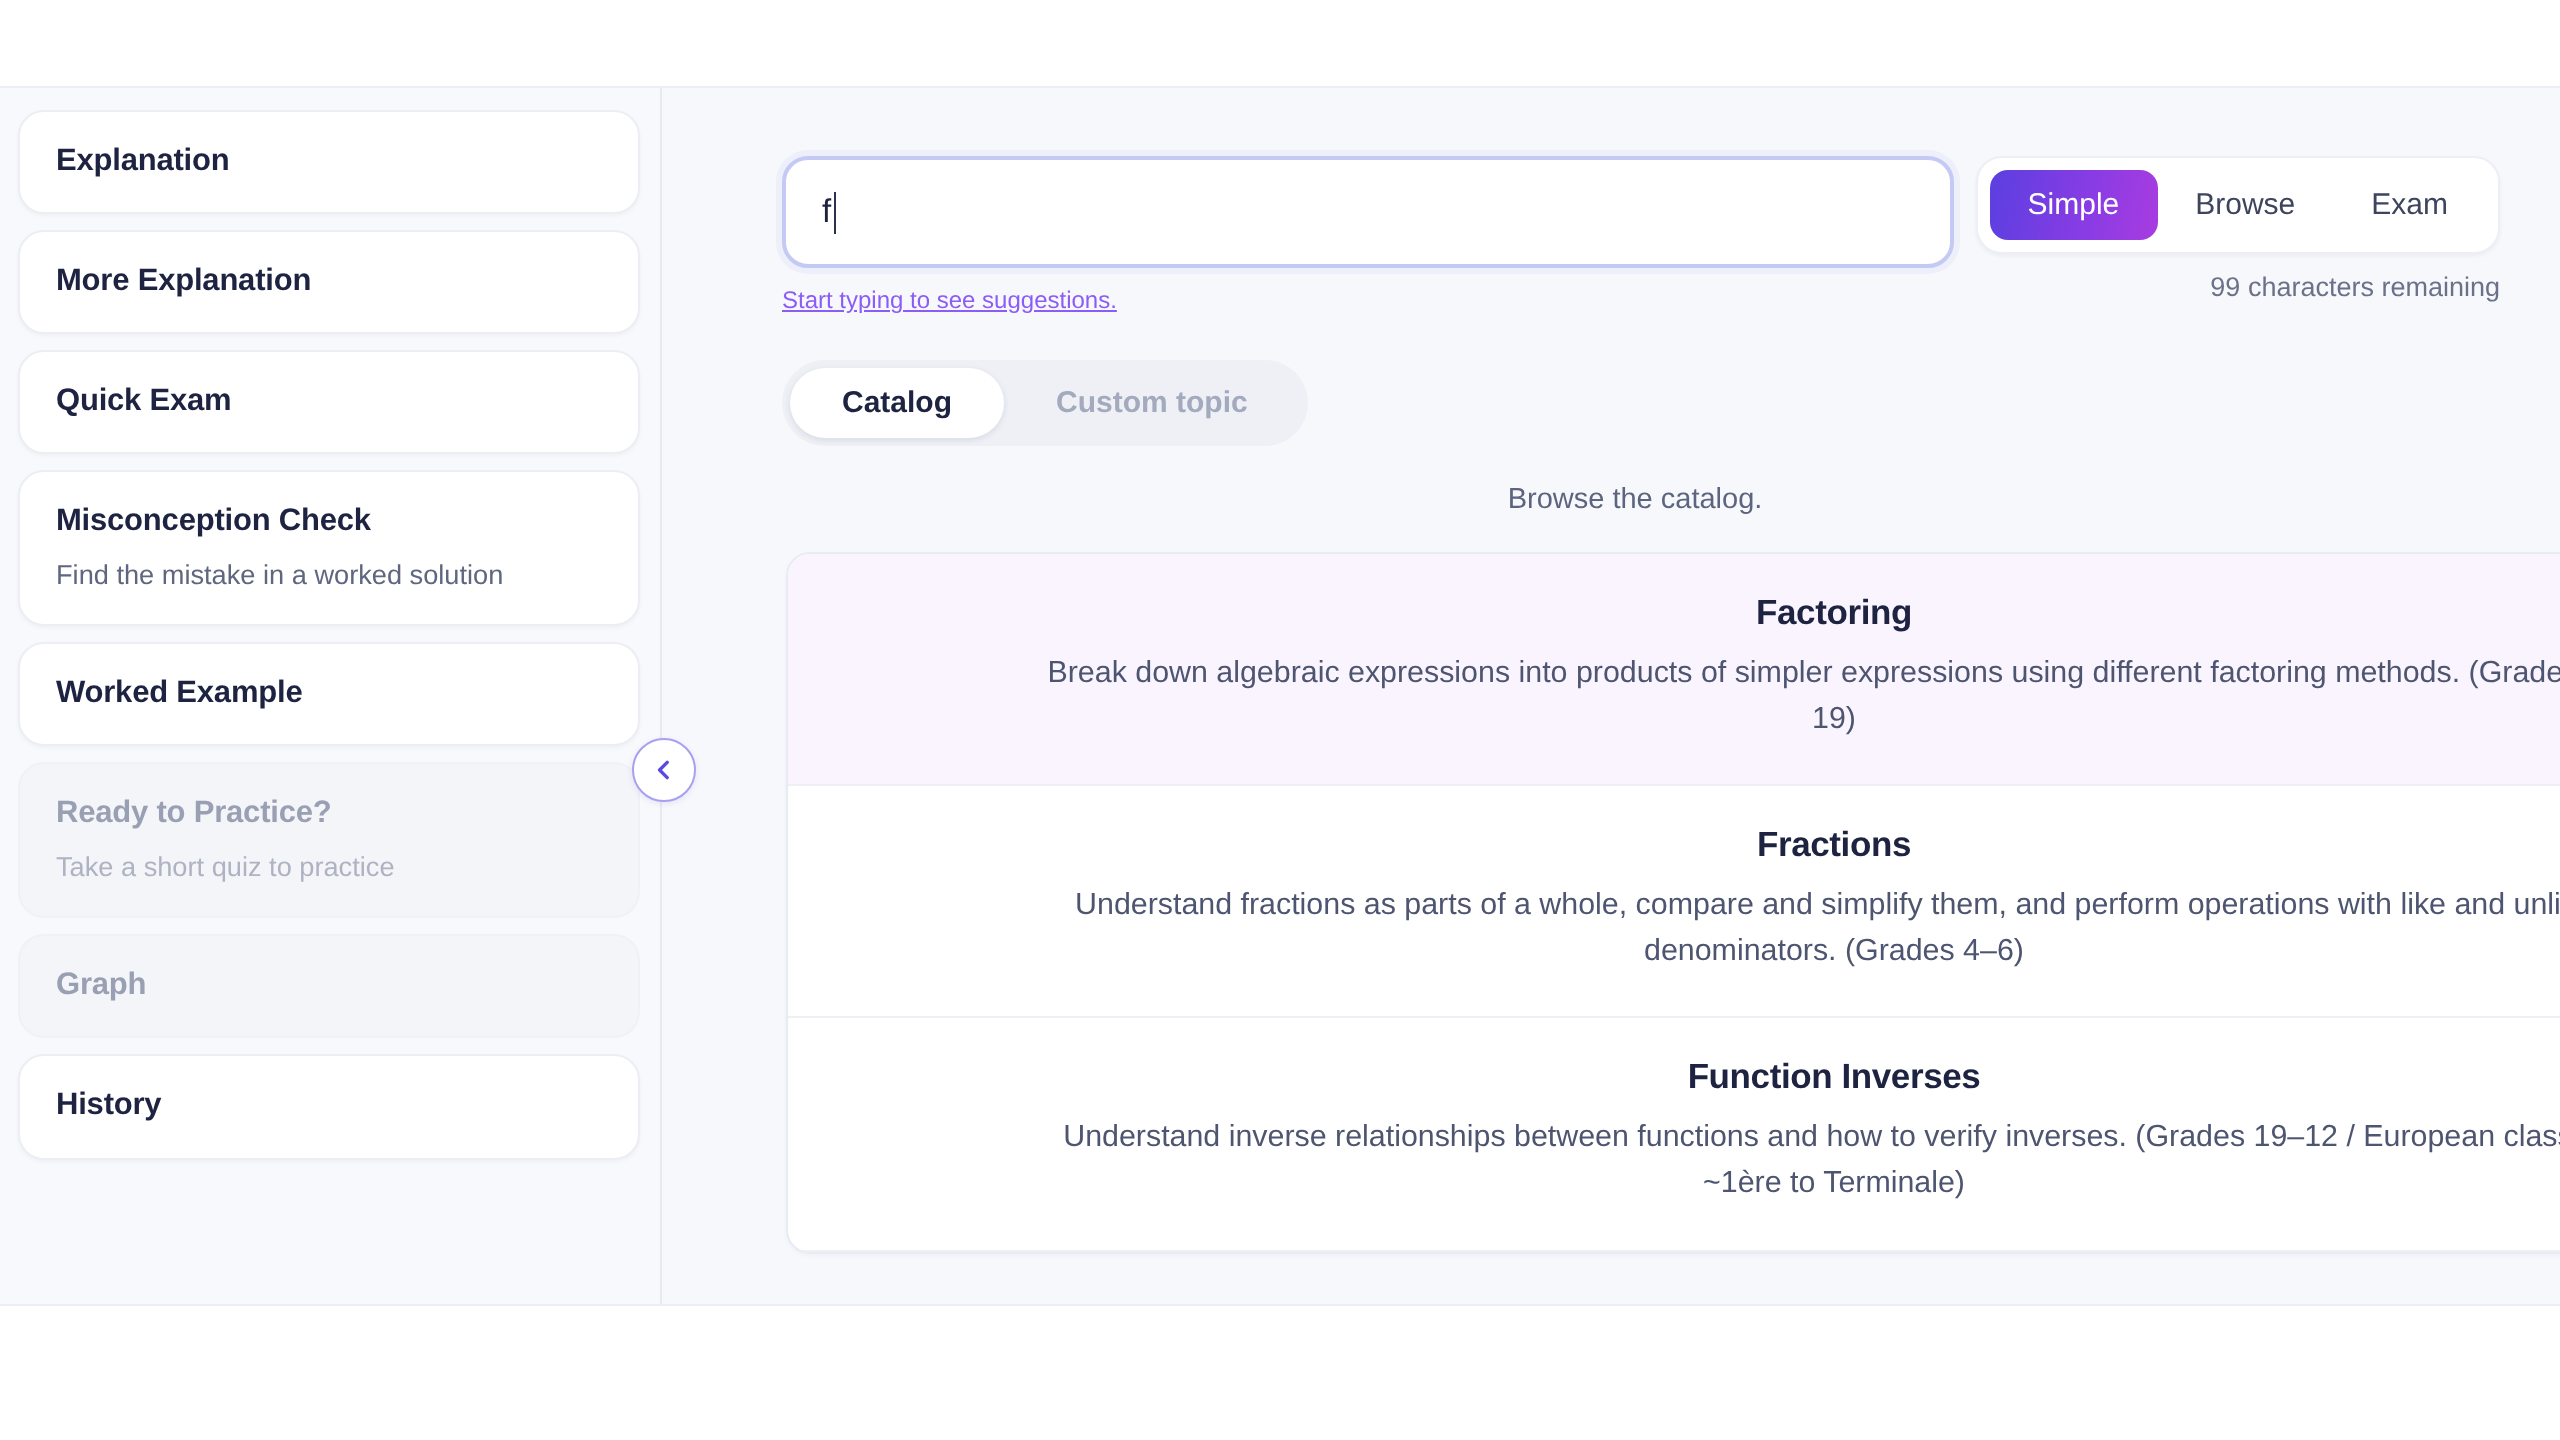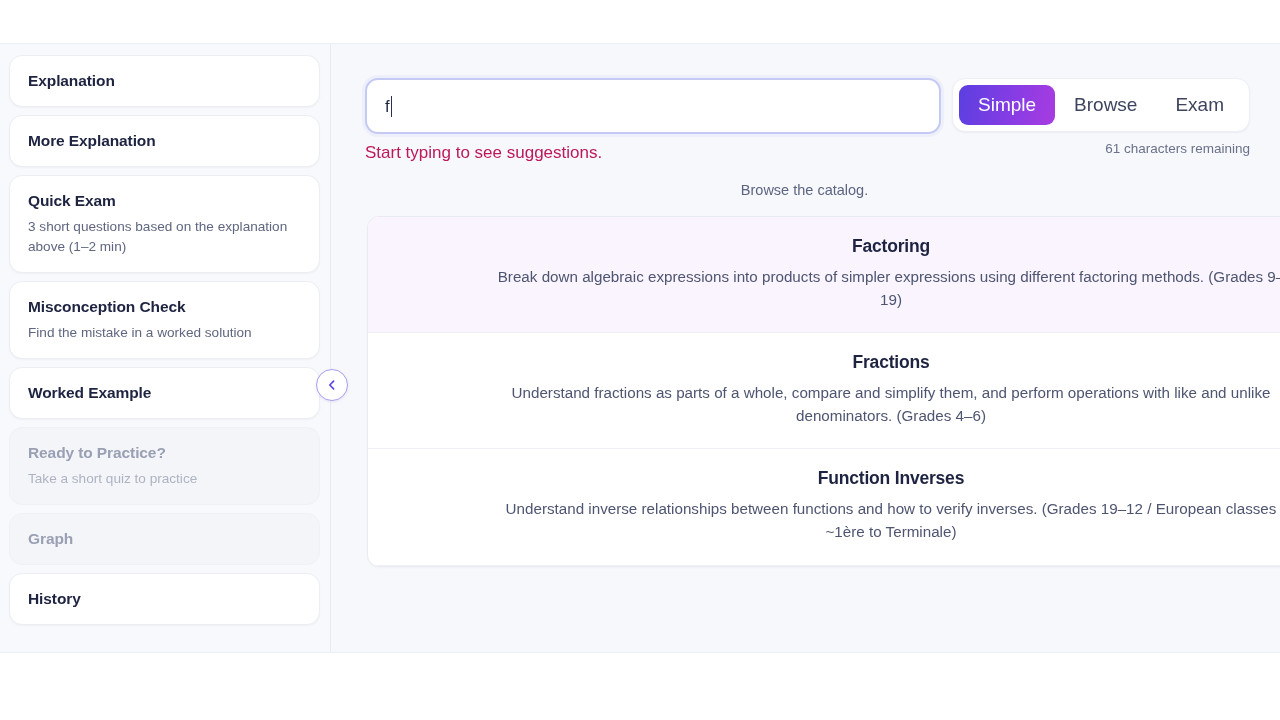--- a/index.html
+++ b/index.html
@@ -17,20 +17,21 @@
   .page-top-gap   { height: 43px; background: #ffffff; }
   .page-bottom-gap{ height: 67px; background: #ffffff; }
 
   .app-shell {
     position: relative;
     height: 610px;
     display: flex;
     background: #f7f8fc;
     border-top: 1px solid #eceef5;
     border-bottom: 1px solid #eceef5;
+    gap: 26px;
   }
 
   
   .sidebar {
     width: 331px;
     flex: 0 0 331px;
     height: 100%;
     padding: 11px 10px 0 9px;
     border-right: 1px solid #e8eaf2;
     background: #f8f9fc;
@@ -125,36 +126,37 @@
   .caret {
     display: inline-block;
     width: 1.5px;
     height: 21px;
     background: #2a3050;
     vertical-align: -4px;
     margin-left: 1px;
   }
   .search-hint {
     margin-top: 9px;
-    font-size: 17px;
-    color: #be185d;
+    font-size: 12px;
+    color: #8b5cf6;
+    text-decoration: underline;
   }
 
   .mode-col { flex: 0 0 auto; text-align: right; }
   .mode-toggle {
     display: inline-flex;
     align-items: center;
     background: #ffffff;
     border: 1px solid #edeff5;
     border-radius: 13px;
     padding: 6px;
     box-shadow: 0 1px 2px rgba(23, 29, 56, 0.05);
   }
   .mode-btn {
-    font-size: 19px;
+    font-size: 15px;
     color: #3d445e;
     padding: 9px 19px;
     border-radius: 9px;
     background: transparent;
     border: none;
     cursor: pointer;
     font-family: inherit;
     white-space: nowrap;
   }
   .mode-btn.active {
@@ -247,21 +249,20 @@
     <div class="nav-card">
       <div class="nav-card-title">Explanation</div>
     </div>
 
     <div class="nav-card">
       <div class="nav-card-title">More Explanation</div>
     </div>
 
     <div class="nav-card">
       <div class="nav-card-title">Quick Exam</div>
-      <div class="nav-card-sub">3 short questions based on the explanation above (1–2 min)</div>
     </div>
 
     <div class="nav-card">
       <div class="nav-card-title">Misconception Check</div>
       <div class="nav-card-sub">Find the mistake in a worked solution</div>
     </div>
 
     <div class="nav-card">
       <div class="nav-card-title">Worked Example</div>
     </div>
@@ -299,25 +300,29 @@
         </div>
         <div class="search-hint">Start typing to see suggestions.</div>
       </div>
 
       <div class="mode-col">
         <div class="mode-toggle">
           <button class="mode-btn active">Simple</button>
           <button class="mode-btn">Browse</button>
           <button class="mode-btn">Exam</button>
         </div>
-        <div class="char-count">61 characters remaining</div>
-      </div>
-
-    </div>
-
+        <div class="char-count">99 characters remaining</div>
+      </div>
+
+    </div>
+
+    <div class="source-tabs">
+      <button class="source-tab active">Catalog</button>
+      <button class="source-tab">Custom topic</button>
+    </div>
 
     <div class="browse-note">Browse the catalog.</div>
 
     <div class="catalog">
 
       <div class="catalog-item highlight">
         <div class="catalog-title">Factoring</div>
         <div class="catalog-desc">Break down algebraic expressions into products of simpler expressions using different factoring methods. (Grades 9–19)</div>
       </div>
 

